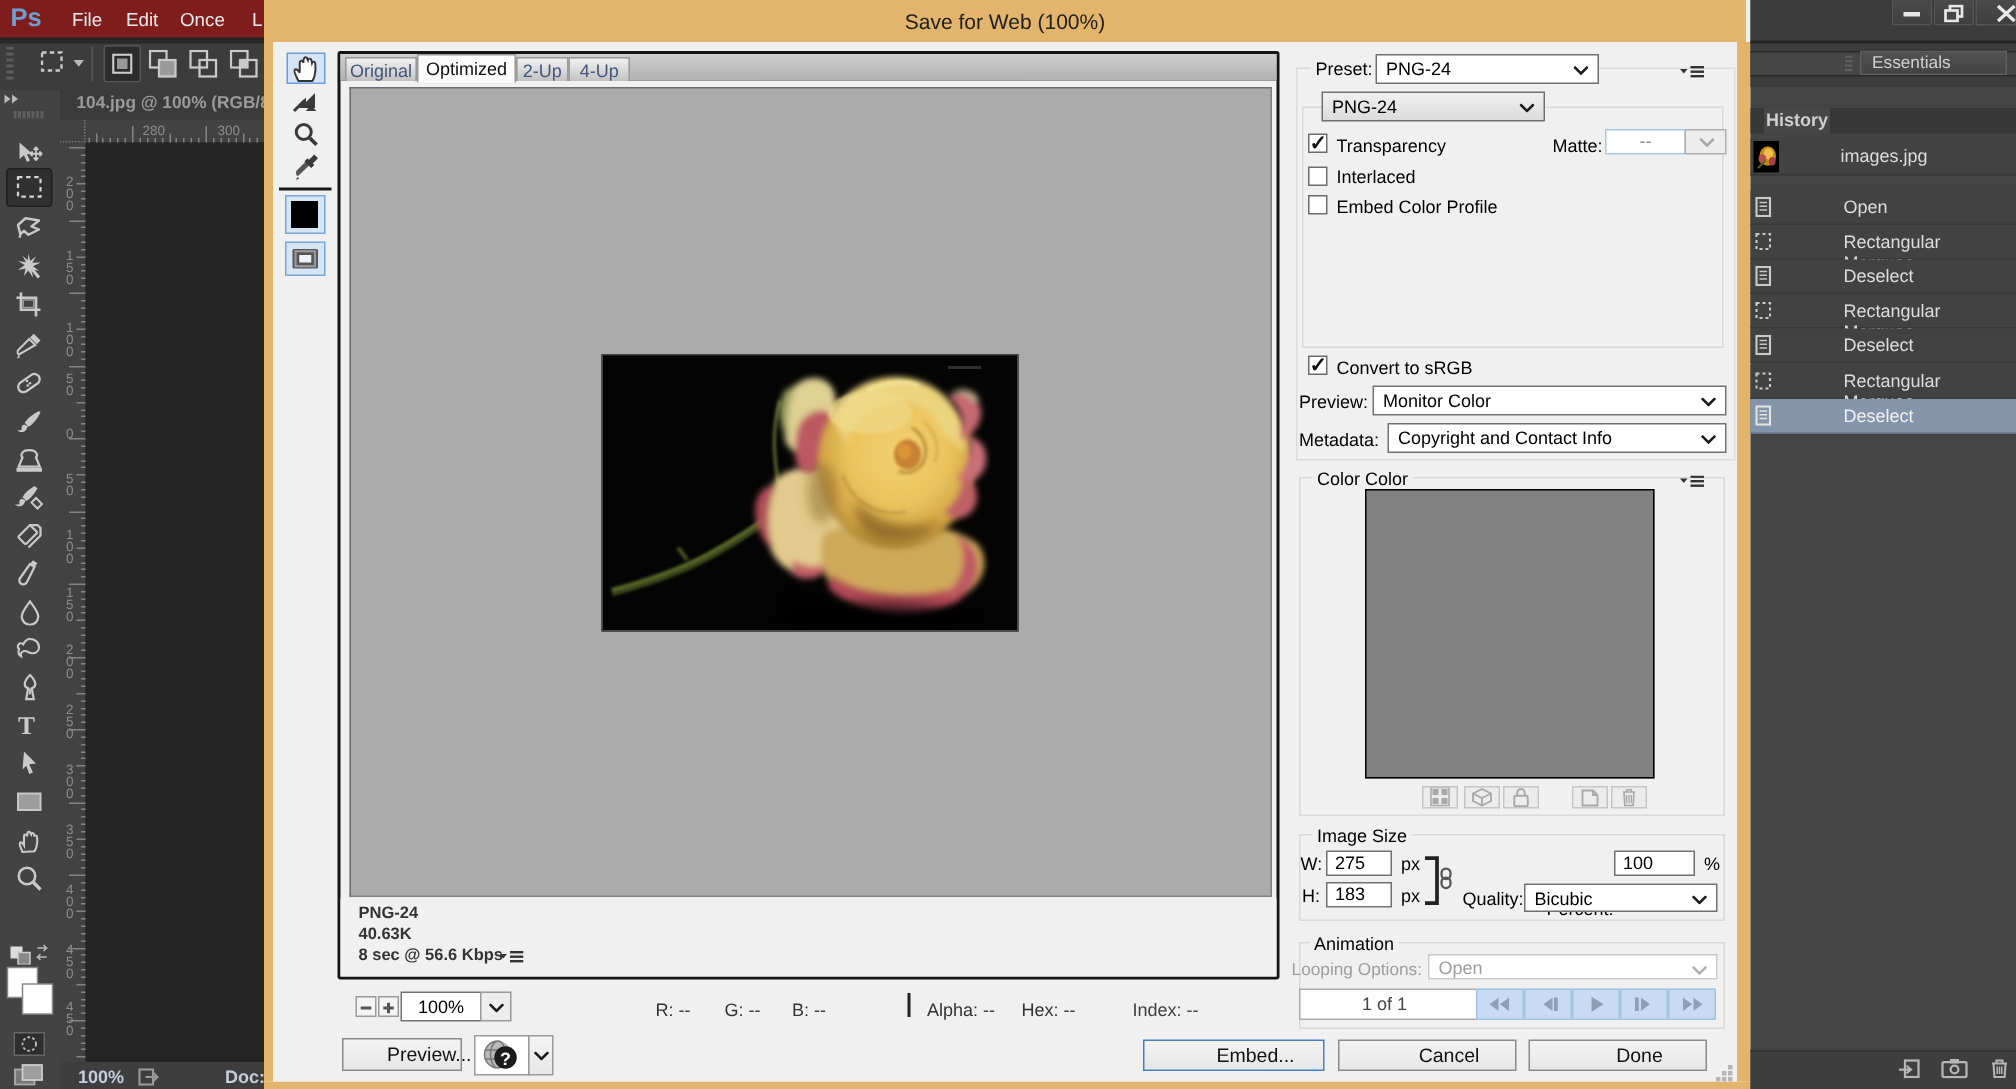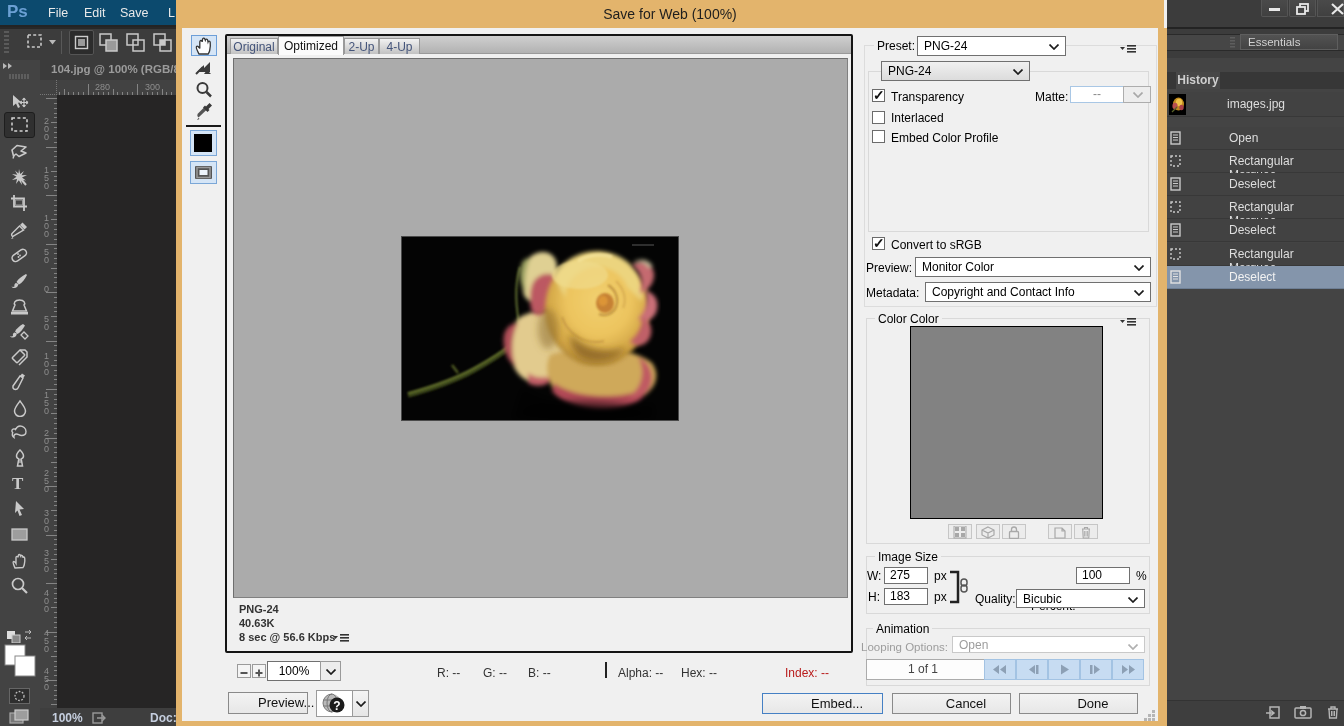--- a/index.html
+++ b/index.html
@@ -1,21 +1,21 @@
 <!DOCTYPE html>
 <html><head>
 <meta charset="utf-8">
 <style>
   * { margin:0; padding:0; box-sizing:border-box; }
   html,body { width:1344px; height:726px; overflow:hidden; }
   body { font-family:"Liberation Sans", sans-serif; background:#f0f0f0; position:relative; }
   .abs { position:absolute; }
   
   #ps-left { left:0; top:0; width:176px; height:726px; background:#242424; }
-  #menubar { left:0; top:0; width:200px; height:25px; background:#0c4a6e;text-align:right; }
+  #menubar { left:0; top:0; width:200px; height:25px; background:#7f1d1d;text-align:right; }
   #menubar .mi { position:absolute; top:6px; font-size:12.5px; color:#e9e9e9; }
   #pslogo { position:absolute; left:7px; top:2px; font-size:17px; font-weight:bold; color:#6ba0d4; letter-spacing:0px; }
   #optbar { left:0; top:27px; width:176px; height:33px; background:#3c3c3c; border-top:2px solid #282828;}
   #toolcol { left:0; top:60px; width:40px; height:666px; background:#434343; }
   #doctabs { left:40px; top:60px; width:136px; height:20px; background:#3b3b3b; }
   #doctitle { position:absolute; left:11px; top:3px; font-size:11.5px; color:#9b9b9b; white-space:nowrap; font-weight:bold;}
   #hruler { left:40px; top:80px; width:136px; height:15px; background:#424242; }
   #vruler { left:40px; top:95px; width:17px; height:613px; background:#424242; }
   #canvas { left:57px; top:95px; width:119px; height:613px; background:#262525; }
   #statusbar { left:40px; top:708px; width:136px; height:18px; background:#3e3e3e; }
@@ -67,21 +67,21 @@
   .hrow .t { position:absolute; left:24px; top:4px;padding-left:38px; }
   .hico { position:absolute; left:3px; top:4px; width:12px; height:14px; }
 </style>
 </head>
 <body>
 <div class="abs" id="ps-left"></div>
 <div class="abs" id="menubar">
   <span id="pslogo">Ps</span>
   <span class="mi" style="left:48px;">File</span>
   <span class="mi" style="left:84px;">Edit</span>
-  <span class="mi" style="left:120px;">Save</span>
+  <span class="mi" style="left:120px;">Once</span>
   <span class="mi" style="left:168px;">L</span>
 </div>
 <div class="abs" id="optbar"></div>
 <div class="abs" id="toolcol"></div>
 <div class="abs" id="doctabs">
     <span id="doctitle">104.jpg @ 100% (RGB/8</span>
   </div>
 <div class="abs" id="hruler"></div>
 <div class="abs" id="vruler"></div>
 <div class="abs" id="canvas"></div>
@@ -720,21 +720,21 @@
         <path d="M0.5 0.5 L5 5 L9.5 0.5" stroke="#1c1c1c" stroke-width="1.7" fill="none"></path>
       </svg>
     </div>
 
   <div class="lbl" style="left:437px; top:666px; color:#333;">R: --</div>
   <div class="lbl" style="left:483px; top:666px; color:#333;">G: --</div>
   <div class="lbl" style="left:528px; top:666px; color:#333;">B: --</div>
   <div class="abs" style="left:605px; top:662px; width:2px; height:16px; background:#222;"></div>
   <div class="lbl" style="left:618px; top:666px; color:#333;">Alpha: --</div>
   <div class="lbl" style="left:681px; top:666px; color:#333;">Hex: --</div>
-  <div class="lbl" style="left:755px; top:666px; color:#b91c1c;margin-left:30px;">Index: --</div>
+  <div class="lbl" style="left:755px; top:666px; color:#404040;">Index: --</div>
 
   <div class="btn" style="left:228px; top:692px; width:80px; height:22px; line-height:20px;">Preview...</div>
   <div class="abs" style="left:316px; top:690px; width:37px; height:27px; background:#fff; border:1px solid #9a9a9a;">
     <svg width="35" height="25">
         <circle cx="15" cy="12" r="9" fill="#b9b9b9"></circle>
         <path d="M15 3 A9 9 0 0 0 15 21 M6.5 9 L23 9 M6.5 15 L23 15 M15 3 A 5 9 0 0 0 15 21 M15 3 A 5 9 0 0 1 15 21" stroke="#777" fill="none"></path>
         <circle cx="20" cy="14" r="7.5" fill="#1c1c1c"></circle>
         <text x="20" y="19" font-size="12" font-weight="bold" fill="#fff" text-anchor="middle">?</text>
       </svg>
   </div>

